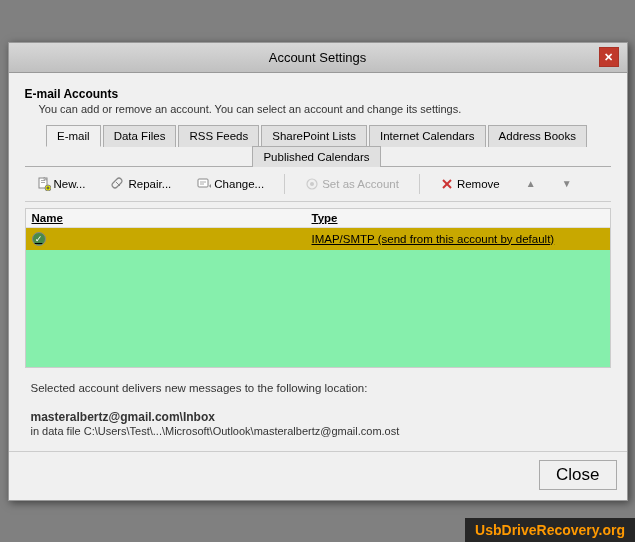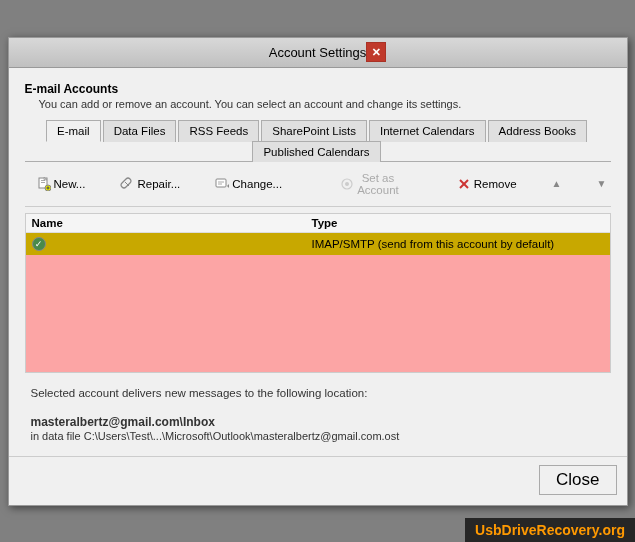--- a/index.html
+++ b/index.html
@@ -17,21 +17,21 @@
       width: 620px;
       background: #f0f0f0;
       border: 1px solid #999;
       box-shadow: 2px 2px 8px rgba(0,0,0,0.5);
     }
     .title-bar {
       background: linear-gradient(to bottom, #d8d8d8, #c0c0c0);
       height: 30px;
       display: flex;
       align-items: center;
-      justify-content: center;
+      justify-content: space-between;
       padding: 0 8px;
       border-bottom: 1px solid #999;
     }
     .title-bar-spacer { width: 20px; }
     .title-text {
       font-size: 13px;
       color: #000;
       font-weight: normal;
     }
     .close-btn {
@@ -82,21 +82,21 @@
     }
     .tab.active {
       background: #f0f0f0;
       border-bottom: 1px solid #f0f0f0;
       z-index: 1;
     }
     .toolbar {
       display: flex;
       align-items: center;
       padding: 6px 4px;
-      gap: 19px;
+      gap: 10px;
       border-bottom: 1px solid #ccc;
     }
     .toolbar-btn {
       display: flex;
       align-items: center;
       gap: 3px;
       padding: 3px 7px;
       background: transparent;
       border: 1px solid transparent;
       cursor: pointer;
@@ -112,23 +112,24 @@
     }
     .toolbar-icon {
       width: 14px;
       height: 14px;
       display: inline-flex;
       align-items: center;
       justify-content: center;
     }
     .account-list-container {
       border: 1px solid #ccc;
-      background: #fca5a5;
+      background: #86efac;
       margin: 6px 0;
       min-height: 160px;
+      text-decoration: underline;
     }
     .list-header {
       display: flex;
       background: #f5f5f5;
       border-bottom: 1px solid #ddd;
       padding: 3px 6px;
       font-size: 11.5px;
       font-weight: bold;
     }
     .list-header-name { width: 280px; }

